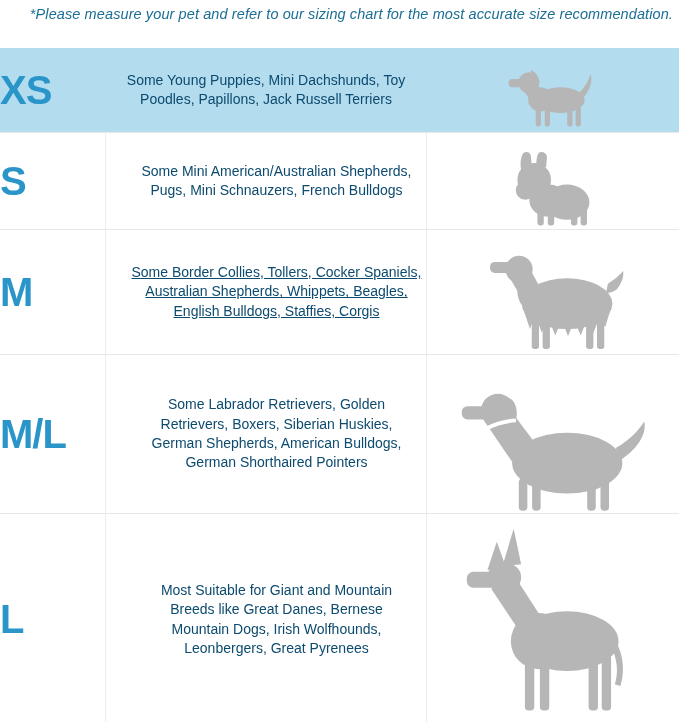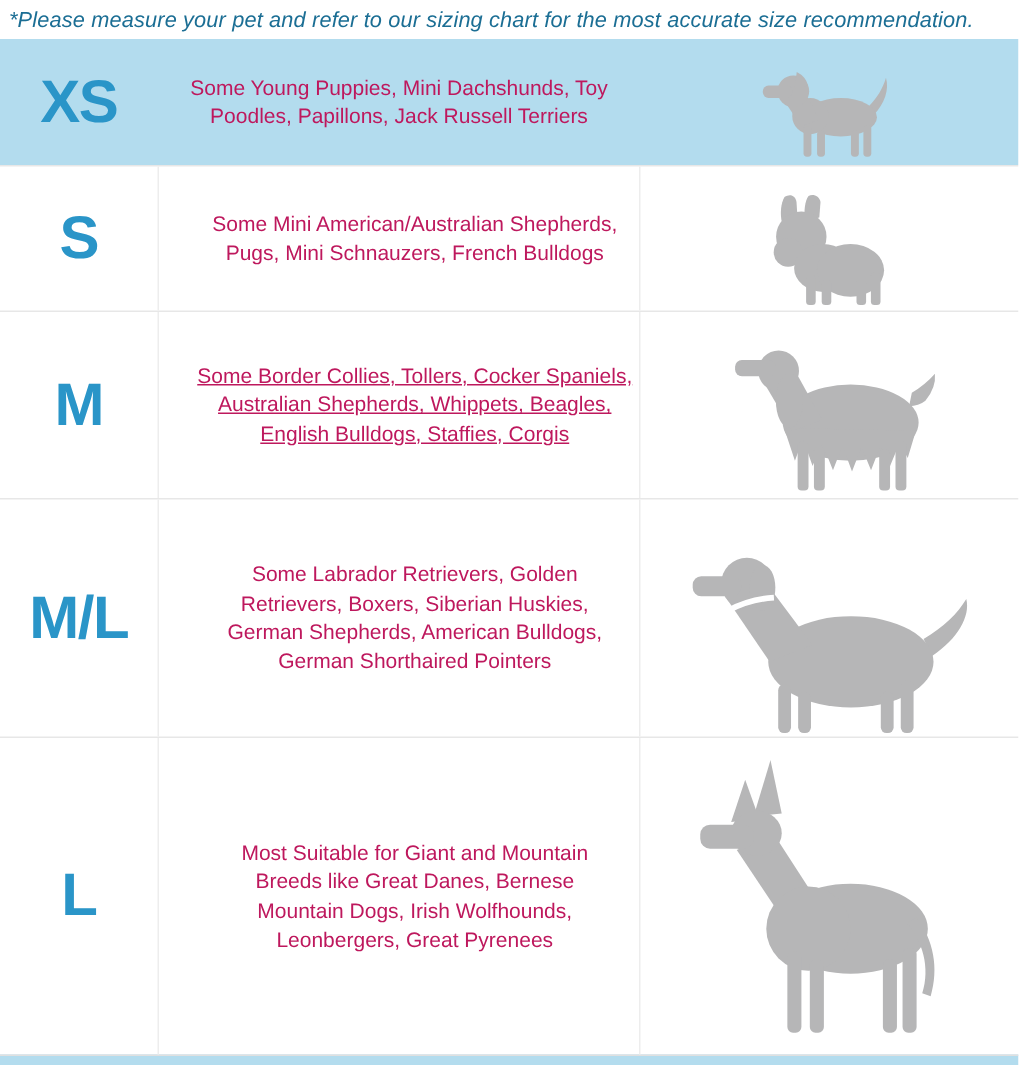--- a/index.html
+++ b/index.html
@@ -7,27 +7,27 @@
     padding: 0;
     background: #ffffff;
     width: 679px;
     height: 722px;
     overflow: hidden;
     font-family: "Liberation Sans", sans-serif;
   }
   .sizing-chart { width: 679px; }
 
   .note {
-    height: 26px;
+    height: 48px;
     box-sizing: border-box;
     padding: 6px 6px 0 6px;
     font-style: italic;
     font-size: 14.5px;
     color: #1b6e94;
-    text-align: left;
+    text-align: right;
     letter-spacing: 0.1px;
   }
 
   .row {
     display: flex;
     width: 679px;
     box-sizing: border-box;
     border-top: 1px solid #e7e7e7;
   }
   .row-highlight {
@@ -37,21 +37,20 @@
   .row-xs { height: 84px; }
   .row-s  { height: 97px; }
   .row-m  { height: 125px; }
   .row-ml { height: 159px; }
   .row-l  { height: 212px; }
 
   .cell-size {
     flex: 0 0 105px;
     display: flex;
     align-items: center;
-    justify-content: center;
   }
   .size-label {
     font-weight: bold;
     font-size: 40px;
     color: #2a95c8;
     letter-spacing: -1px;
   }
 
   .cell-desc {
     flex: 1 1 auto;
@@ -61,21 +60,21 @@
     box-sizing: border-box;
     height: 100%;
   }
   .row:not(.row-highlight) .cell-desc {
     border-left: 1px solid #ededed;
     border-right: 1px solid #ededed;
     padding-left: 21px;
   }
   .desc-text {
     font-size: 14px;
-    color: #be185d;
+    color: #0c4a6e;
     line-height: 1.38;
     text-align: center;
   }
   .row-xs .desc-text { max-width: 300px; }
   .row-s  .desc-text { max-width: 300px; }
   .row-m  .desc-text { max-width: 320px; text-decoration: underline; }
   .row-ml .desc-text { max-width: 268px; }
   .row-l  .desc-text { max-width: 272px; }
 
   .cell-icon {

